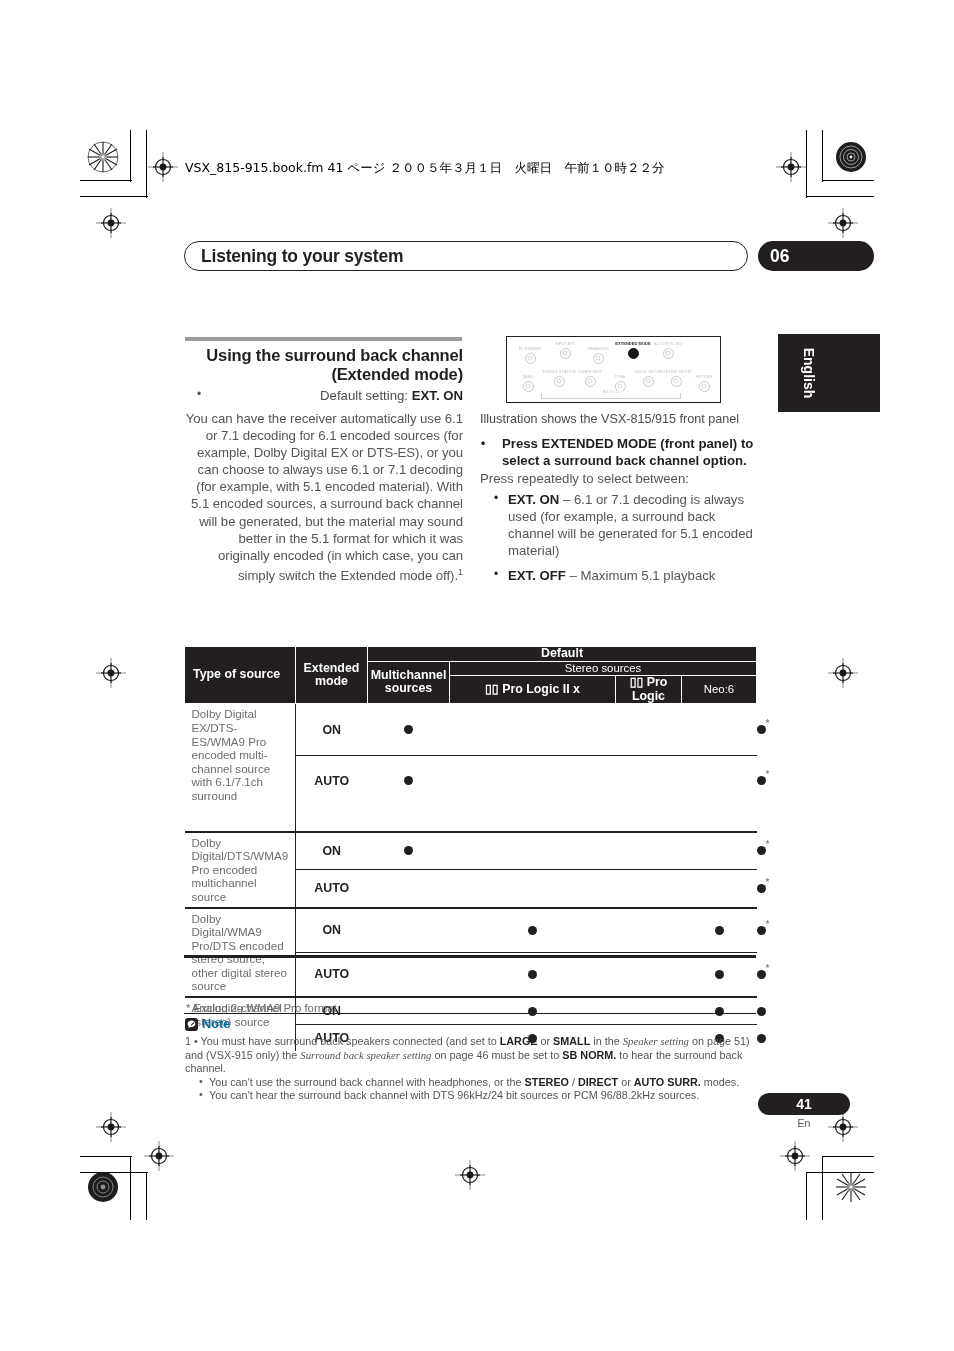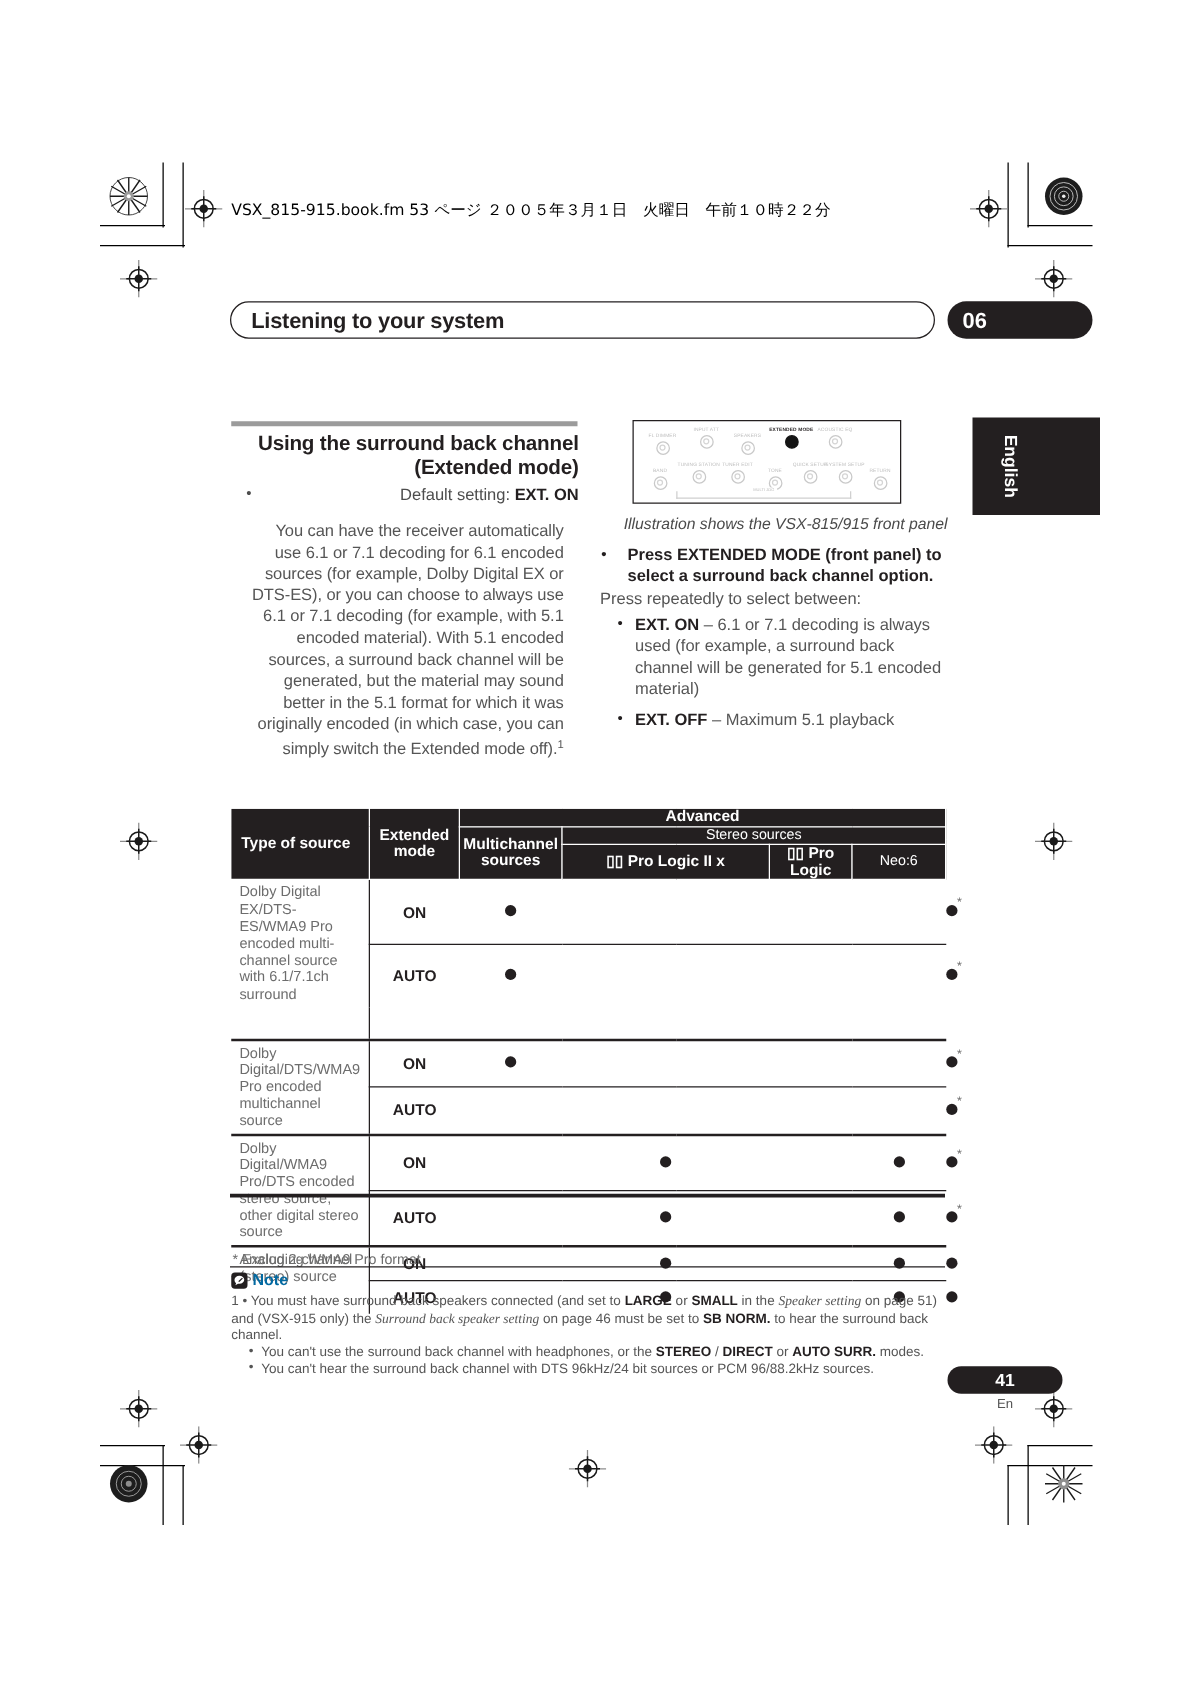--- a/index.html
+++ b/index.html
@@ -63,21 +63,21 @@
   }
   .bullet-def{
     font-size:13.2px;color:#4d4d4d;line-height:17px;margin:3px 0 6px 12px;
     position:relative;padding-left:10px;
   }
   .bullet-def:before{
     content:"\2022";position:absolute;left:0;top:-1px;color:#4d4d4d;font-size:12px;
   }
   .bullet-def b{color:#231f20;}
   .body{
-    font-size:13.2px;color:#555;line-height:17.1px;margin:12px;
+    font-size:13.2px;color:#555;line-height:17.1px;margin:0;
     letter-spacing:-0.05px;
   }
   sup.fn{font-size:9px;vertical-align:super;color:#555;}
 
   
   .col-r{position:absolute;left:480px;top:336px;width:278px;}
   .panelbox{
     width:215px;height:67px;border:1px solid #231f20;box-sizing:border-box;
     margin:0 auto 0 26px;position:relative;background:#fff;
   }
@@ -101,23 +101,22 @@
   .knob.solid:after{display:none;}
   .panel-brace{
     position:absolute;left:34px;bottom:3px;width:140px;height:6px;
     border:1px solid #d0d0d0;border-top:none;box-sizing:border-box;
   }
   .panel-brace span{
     position:absolute;left:50%;top:-3px;transform:translateX(-50%);
     background:#fff;padding:0 2px;font-size:3.2px;color:#bdbdbd;white-space:nowrap;
   }
   .illcap{
-    font-size:12.6px;font-style:italic;color:#4a4a4a;margin:9px 0 9px 0;
+    font-size:12.6px;color:#4a4a4a;margin:9px 0 9px 0;
     line-height:15px;
-    text-align:right;
   }
   .rb{
     font-size:13.2px;color:#231f20;font-weight:bold;line-height:16.6px;
     margin:0 0 1px 0;position:relative;padding-left:22px;
   }
   .rb:before{content:"\2022";position:absolute;left:1px;top:-1px;font-size:12px;}
   .rsub{font-size:13.2px;color:#555;line-height:17px;margin:0 0 4px 0;}
   .rlist{margin:0;padding:0;list-style:none;}
   .rlist li{
     position:relative;padding-left:28px;font-size:13.2px;color:#555;
@@ -396,21 +395,21 @@
     <svg width="30" height="30" viewBox="0 0 30 30">
       <line x1="0" y1="15" x2="30" y2="15" stroke="#8c8c8c" stroke-width="1"></line>
       <line x1="15" y1="0" x2="15" y2="30" stroke="#8c8c8c" stroke-width="1"></line>
       <circle cx="15" cy="15" r="7.5" fill="#fff" stroke="#1a1a1a" stroke-width="1.2"></circle>
       <circle cx="15" cy="15" r="3.4" fill="#1a1a1a"></circle>
       <line x1="15" y1="5" x2="15" y2="25" stroke="#1a1a1a" stroke-width="1.2"></line>
       <line x1="5" y1="15" x2="25" y2="15" stroke="#1a1a1a" stroke-width="1.2"></line>
     </svg>
   </div>
 
-  <div class="filehdr">VSX_815-915.book.fm  53 ページ  ２００５年３月１日　火曜日　午前１０時２２分</div>
+  <div class="filehdr">VSX_815-915.book.fm  41 ページ  ２００５年３月１日　火曜日　午前１０時２２分</div>
 
   <div class="titlebar">
     <div class="t">Listening to your system</div>
   </div>
   <div class="chapnum">
     <span>06</span>
   </div>
 
   <div class="langtab">
     <span>English</span>
@@ -504,21 +503,21 @@
         <col style="width:82px">
       <col style="width:91px">
         <col style="width:75px">
         <col style="width:66px">
         <col style="width:75px">
     </colgroup>
     <thead>
       <tr class="hdr">
         <th class="lbl-left" rowspan="3">Type of source</th>
         <th rowspan="3">Extended mode</th>
-        <th colspan="5">Advanced</th>
+        <th colspan="5">Default</th>
         <th rowspan="3">Advanced surround</th>
       </tr>
       <tr class="hdr">
         <th rowspan="2">Multichannel sources</th>
         <th class="thin" colspan="4">Stereo sources</th>
       </tr>
       <tr class="hdr">
         <th colspan="2"><span>▯▯</span><span>&nbsp;Pro Logic II x</span></th>
         <th><span>▯▯</span><span>&nbsp;Pro Logic</span></th>
         <th class="thin">Neo:6</th>

